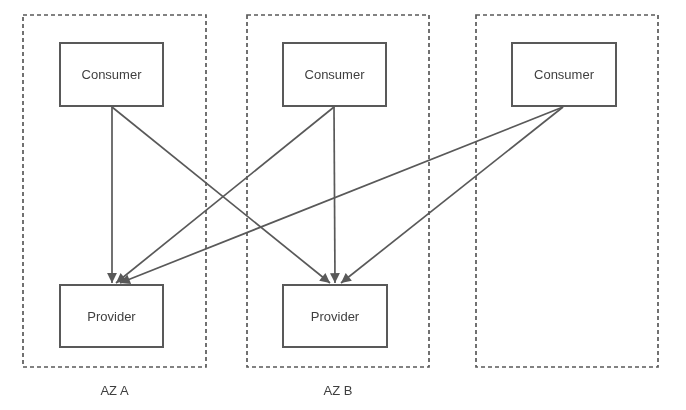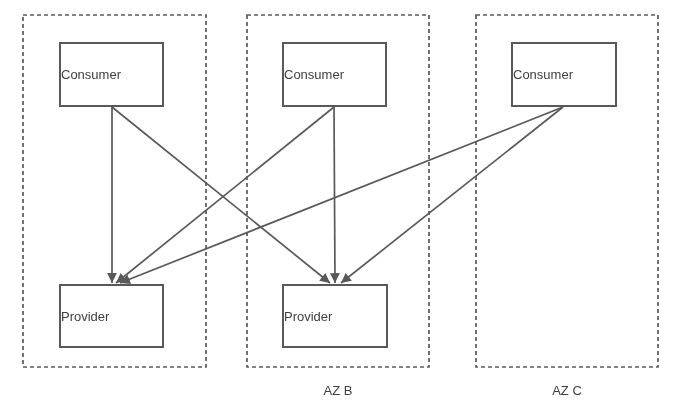--- a/index.html
+++ b/index.html
@@ -20,21 +20,21 @@
     left: 0;
     top: 0;
   }
   .node {
     position: absolute;
     box-sizing: border-box;
     border: 2px solid #595959;
     background: #ffffff;
     display: flex;
     align-items: center;
-    justify-content: flex-start;
+    justify-content: center;
     font-size: 13px;
     color: #3f3f3f;
   }
   .node-consumer-a { left: 59px;  top: 42px;  width: 105px; height: 65px; }
   .node-consumer-b { left: 282px; top: 42px;  width: 105px; height: 65px; }
   .node-consumer-c { left: 511px; top: 42px;  width: 106px; height: 65px; }
   .node-provider-a { left: 59px;  top: 284px; width: 105px; height: 64px; }
   .node-provider-b { left: 282px; top: 284px; width: 106px; height: 64px; }
   .zone-label {
     position: absolute;
@@ -82,16 +82,16 @@
   <div class="node node-consumer-c">
     <span>Consumer</span>
   </div>
   <div class="node node-provider-a">
     <span>Provider</span>
   </div>
   <div class="node node-provider-b">
     <span>Provider</span>
   </div>
 
+  <div class="zone-label zone-label-a">AZ A</div>
   <div class="zone-label zone-label-b">AZ B</div>
-  <div class="zone-label zone-label-c">AZ C</div>
 
 </div>
 
 </body></html>

